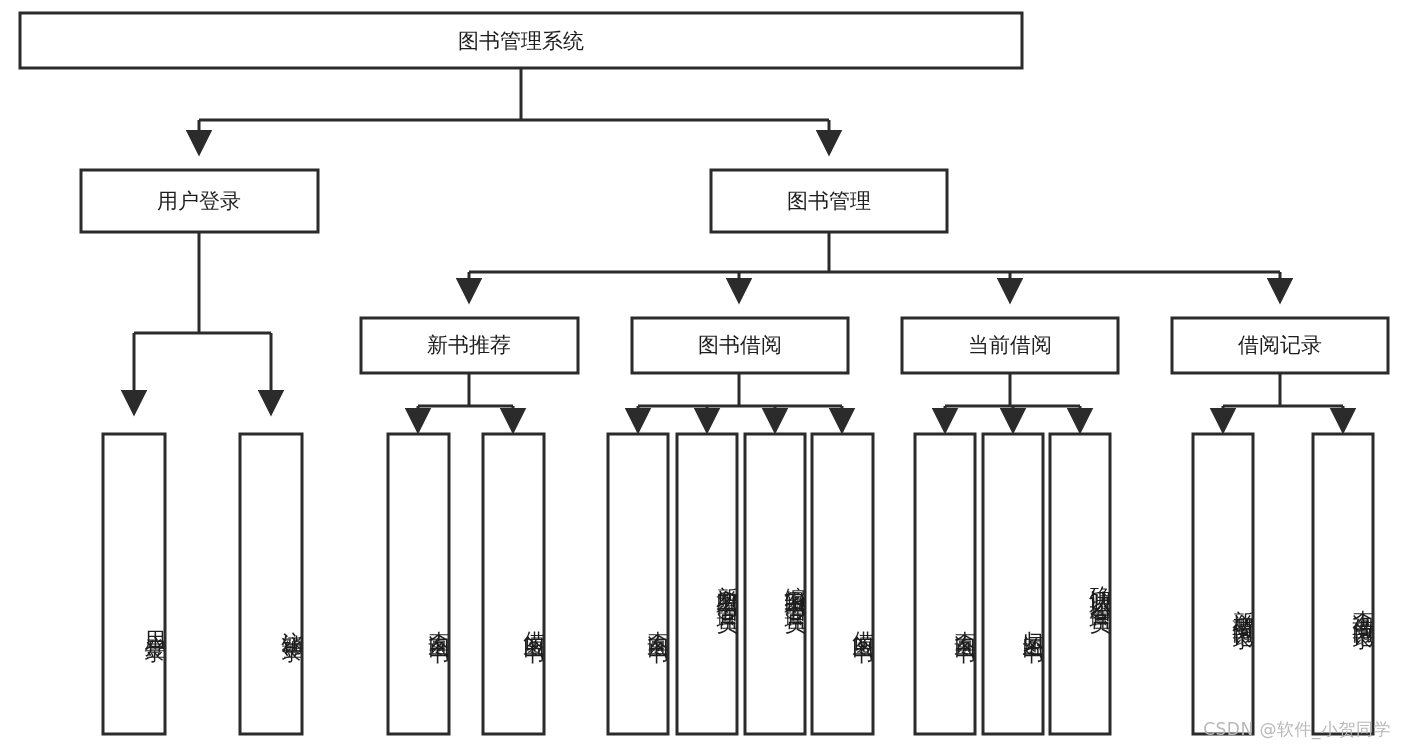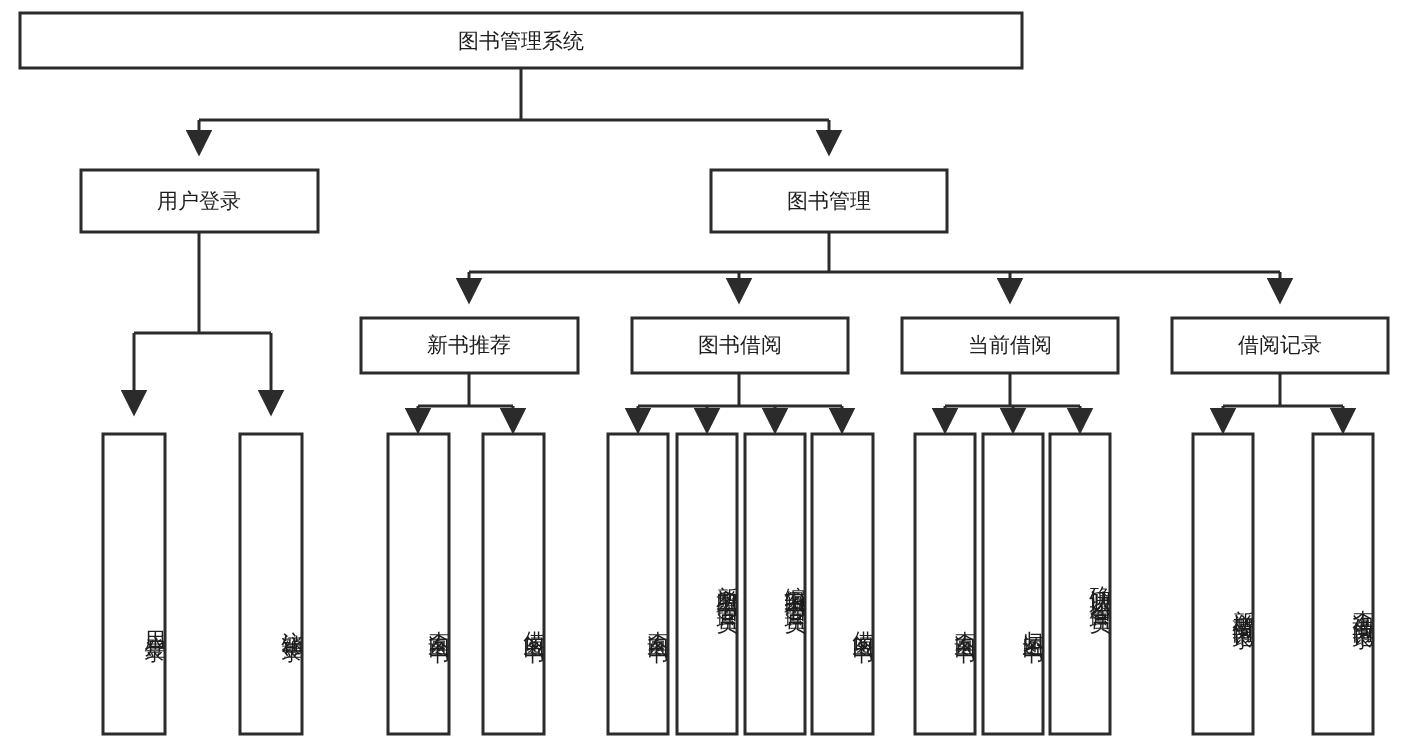--- a/index.html
+++ b/index.html
@@ -201,14 +201,15 @@
   <div class="leaf-label" style="left:608px; top:509px; width:60px; height:225px;">查询图书</div>
   <div class="leaf-label" style="left:677px; top:440px; width:60px; height:294px;">新增图书（管理员）</div>
   <div class="leaf-label" style="left:745px; top:440px; width:60px; height:294px;">编辑图书（管理员）</div>
   <div class="leaf-label" style="left:812px; top:509px; width:61px; height:225px;">借阅图书</div>
   <div class="leaf-label" style="left:915px; top:509px; width:60px; height:225px;">查询图书</div>
   <div class="leaf-label" style="left:983px; top:509px; width:60px; height:225px;">归还图书</div>
   <div class="leaf-label" style="left:1050px; top:440px; width:60px; height:294px;">确认归还（管理员）</div>
   <div class="leaf-label" style="left:1193px; top:475px; width:60px; height:259px;">新增借阅记录</div>
   <div class="leaf-label" style="left:1313px; top:475px; width:60px; height:259px;">查询借阅记录</div>
 
+  <div class="watermark">CSDN @软件_小贺同学</div>
 
 </div>
 
 </body></html>

